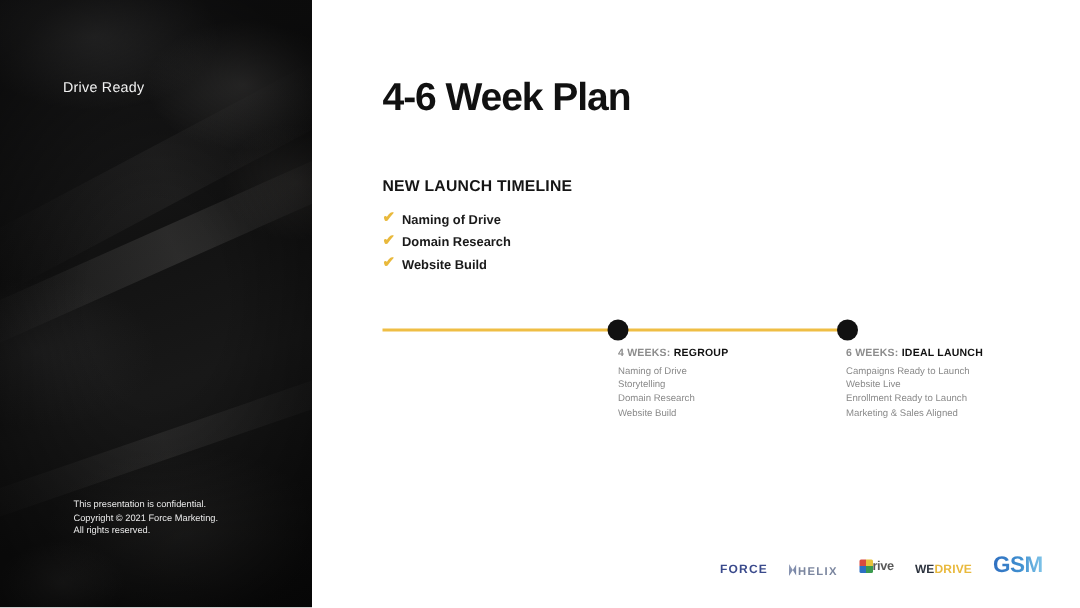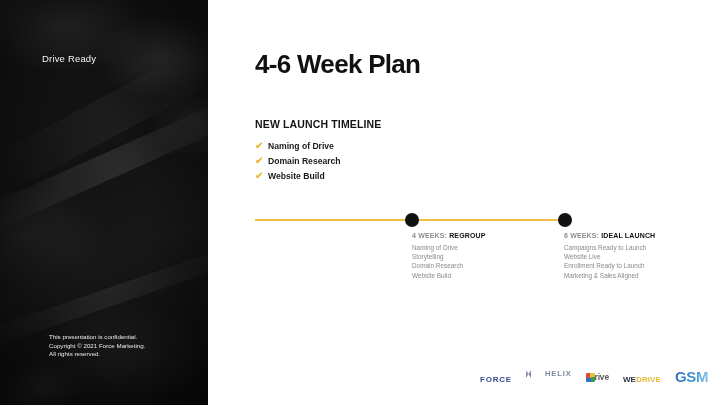--- a/index.html
+++ b/index.html
@@ -224,22 +224,22 @@
   }
   .logo-force {
     font-size: 8px;
     font-weight: 700;
     letter-spacing: 0.8px;
     color: #3a4a8c;
     line-height: 1;
   }
   .logo-helix {
     display: flex;
-    align-items: flex-start;
-    gap: 14px;
+    align-items: flex-end;
+    gap: 1px;
   }
   .helix-mark {
     width: 5px; height: 8px;
     background: linear-gradient(135deg,#9aa4bd 0%, #6b7a9e 100%);
     clip-path: polygon(0 0, 100% 100%, 100% 0, 0 100%);
   }
   .helix-text {
     font-size: 7.5px;
     font-weight: 700;
     letter-spacing: 0.9px;

